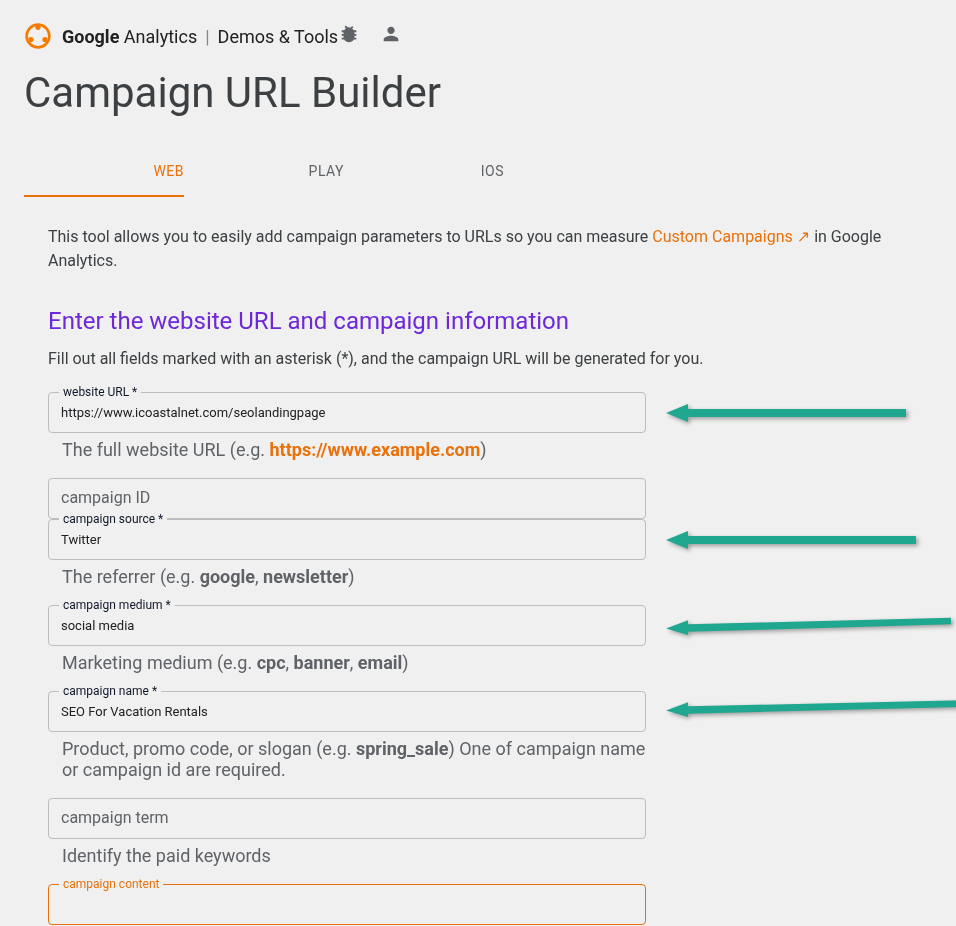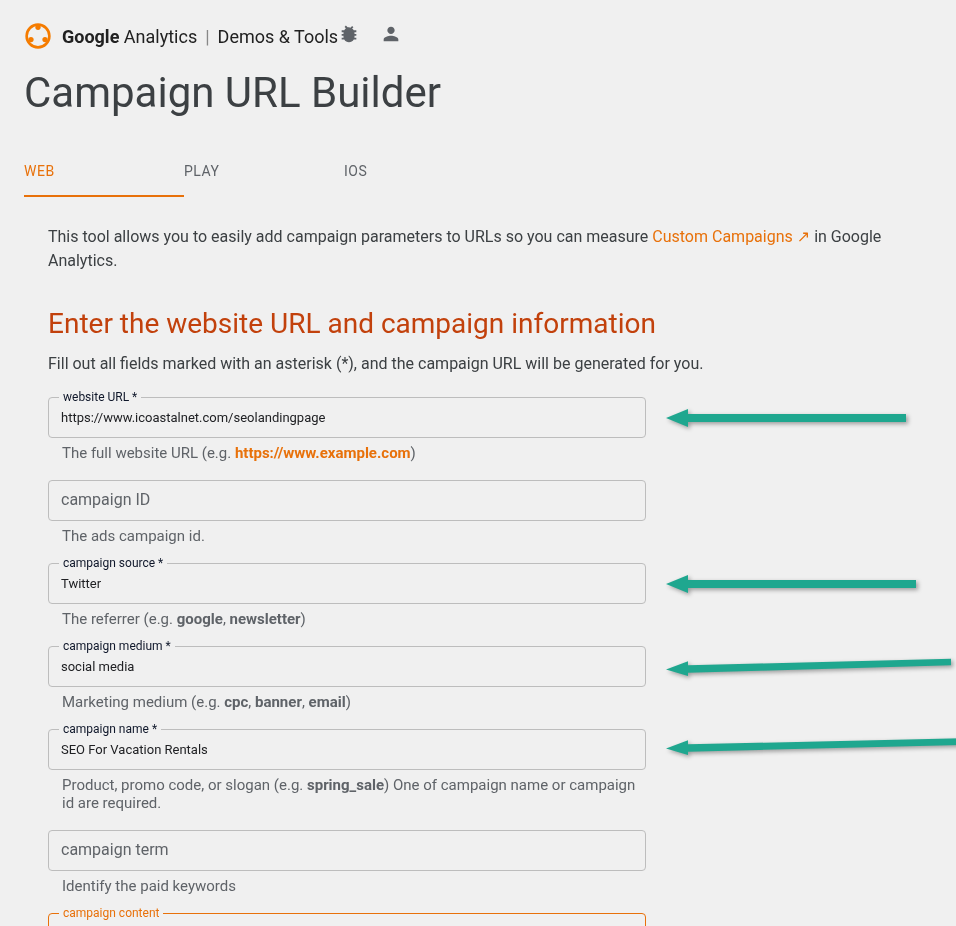--- a/index.html
+++ b/index.html
@@ -37,41 +37,41 @@
     color:#3c4043;
     padding: 8px 24px 30px 24px;
   }
 
   .tabs {
     display:flex;
     padding: 0 24px;
   }
   .tab {
     width: 160px;
-    text-align:left;
+    text-align:right;
     padding: 16px 0;
     font-size: 14px;
     letter-spacing: 0.5px;
     color:#5f6368;
     cursor:pointer;
     border-bottom: 2px solid transparent;
   }
   .tab.active {
     color: #e8710a;
     border-bottom: 2px solid #e8710a;
   }
 
   .content { padding: 28px 48px 40px 48px; }
   .intro { font-size:16px; color:#3c4043; line-height:1.5; margin-bottom: 34px; }
   .link-orange { color:#e8710a;margin-top:31px; }
 
   h2.section {
-    font-size: 28px;
+    font-size: 24px;
     font-weight: 400;
-    color:#c2410c;
+    color:#6d28d9;
     margin-bottom: 14px;
   }
   .subtext { font-size:16px; color:#3c4043; margin-bottom: 24px; }
   .field {
     position:relative;
     border:1px solid #bdbdbd;
     border-radius:4px;
     background:transparent;
     max-width: 598px;
   }
@@ -89,21 +89,21 @@
     border:none; outline:none;
     background:transparent;
     width:100%;
     padding: 12px 12px;
     font-size:13px;
     color:#202124;
     font-family:inherit;
   }
   .field.placeholder input::placeholder { color:#5f6368; font-size:16px; }
   .helper {
-    font-size:15px;
+    font-size:18px;
     color:#5f6368;
     padding: 6px 0 18px 14px;
     max-width: 598px;
   }
   .helper .b { font-weight:700; color:#5f6368; }
   .helper .lnk { color:#e8710a; font-weight:700; }
 
   .row { position:relative; }
   .arrow {
     position:absolute;
@@ -172,21 +172,20 @@
     </svg>
     <div class="helper">
       <span>The full website URL (e.g. </span><span class="lnk">https://www.example.com</span><span>)</span>
     </div>
   </div>
 
   <div class="row">
     <div class="field placeholder">
       <input type="text" placeholder="campaign ID" style="">
     </div>
-    <div class="helper">The ads campaign id.</div>
   </div>
 
   <div class="row">
     <div class="field">
       <span class="field-label">campaign source *</span>
       <input type="text" value="Twitter" style="">
     </div>
     <svg class="arrow" style="top:12px; left:618px; width:250px;" viewBox="0 0 250 18" preserveAspectRatio="none">
       <polygon points="0,9 22,0 22,5 250,5 250,13 22,13 22,18" fill="#1fa78f"></polygon>
     </svg>

